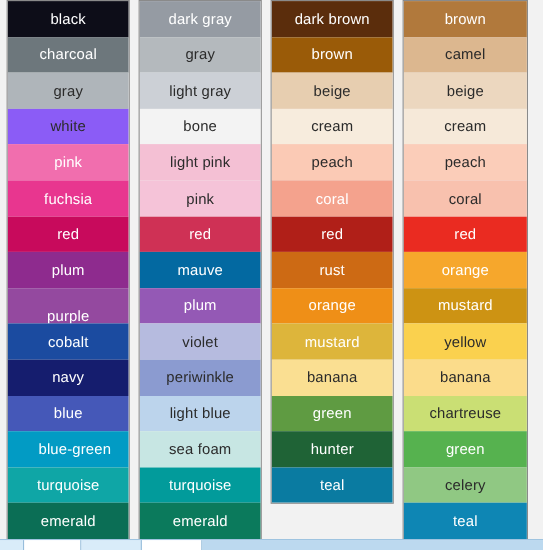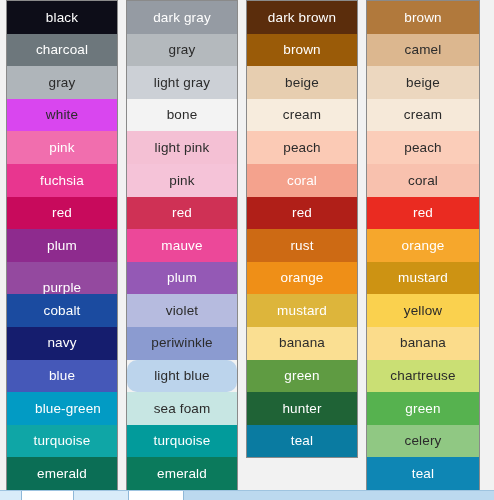--- a/index.html
+++ b/index.html
@@ -107,21 +107,21 @@
       <div class="swatch-column" style="width: 112px; flex: 0 0 112px;">
         <div class="swatch-cell" title="black" style="background: rgb(13, 13, 24); color: rgb(255, 255, 255);">
           <span class="swatch-label">black</span>
         </div>
         <div class="swatch-cell" title="charcoal" style="background: rgb(109, 119, 124); color: rgb(255, 255, 255);">
           <span class="swatch-label">charcoal</span>
         </div>
         <div class="swatch-cell" title="gray" style="background: rgb(175, 181, 186); color: rgb(43, 43, 43);">
           <span class="swatch-label">gray</span>
         </div>
-        <div class="swatch-cell" title="white" style="background: #d946ef; color: rgb(43, 43, 43);">
+        <div class="swatch-cell" title="white" style="background: #8b5cf6; color: rgb(43, 43, 43);">
           <span class="swatch-label">white</span>
         </div>
         <div class="swatch-cell" title="pink" style="background: rgb(241, 110, 174); color: rgb(255, 255, 255);">
           <span class="swatch-label">pink</span>
         </div>
         <div class="swatch-cell" title="fuchsia" style="background: rgb(232, 54, 143); color: rgb(255, 255, 255);">
           <span class="swatch-label">fuchsia</span>
         </div>
         <div class="swatch-cell" title="red" style="background: rgb(200, 10, 92); color: rgb(255, 255, 255);">
           <span class="swatch-label">red</span>
@@ -167,33 +167,33 @@
         </div>
         <div class="swatch-cell" title="light pink" style="background: rgb(244, 192, 212); color: rgb(43, 43, 43);">
           <span class="swatch-label">light pink</span>
         </div>
         <div class="swatch-cell" title="pink" style="background: rgb(245, 195, 216); color: rgb(43, 43, 43);">
           <span class="swatch-label">pink</span>
         </div>
         <div class="swatch-cell" title="red" style="background: rgb(207, 49, 85); color: rgb(255, 255, 255);">
           <span class="swatch-label">red</span>
         </div>
-        <div class="swatch-cell" title="mauve" style="background: #ec4899; color: rgb(255, 255, 255);">
+        <div class="swatch-cell" title="mauve" style="background: #0369a1; color: rgb(255, 255, 255);">
           <span class="swatch-label">mauve</span>
         </div>
         <div class="swatch-cell" title="plum" style="background: rgb(148, 89, 181); color: rgb(255, 255, 255);">
           <span class="swatch-label">plum</span>
         </div>
         <div class="swatch-cell" title="violet" style="background: rgb(182, 187, 223); color: rgb(43, 43, 43);">
           <span class="swatch-label">violet</span>
         </div>
         <div class="swatch-cell" title="periwinkle" style="background: rgb(139, 155, 208); color: rgb(43, 43, 43);">
           <span class="swatch-label">periwinkle</span>
         </div>
-        <div class="swatch-cell" title="light blue" style="background: rgb(188, 212, 236); color: rgb(43, 43, 43); border-radius: 10px;">
+        <div class="swatch-cell" title="light blue" style="background: rgb(188, 212, 236); color: rgb(43, 43, 43);">
           <span class="swatch-label">light blue</span>
         </div>
         <div class="swatch-cell" title="sea foam" style="background: rgb(199, 230, 227); color: rgb(43, 43, 43);">
           <span class="swatch-label">sea foam</span>
         </div>
         <div class="swatch-cell" title="turquoise" style="background: rgb(2, 155, 155); color: rgb(255, 255, 255);">
           <span class="swatch-label">turquoise</span>
         </div>
         <div class="swatch-cell" title="emerald" style="background: rgb(11, 122, 92); color: rgb(255, 255, 255);">
           <span class="swatch-label">emerald</span>

